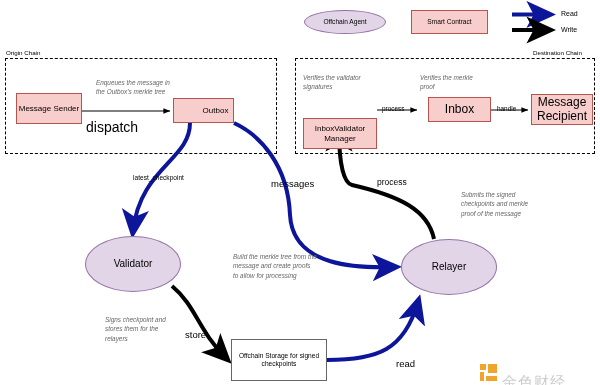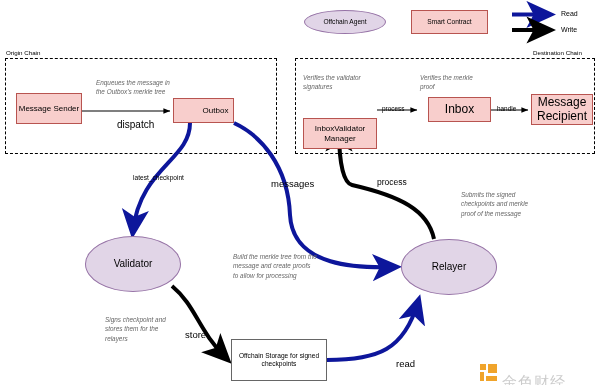--- a/index.html
+++ b/index.html
@@ -159,21 +159,21 @@
   <div class="node contract" style="left:16px; top:93px; width:66px; height:31px; font-size:8px;">
     <span>Message Sender</span>
   </div>
 
   <div class="node contract" style="left:173px; top:98px; width:61px; height:25px; font-size:8px;padding-left:24px;">
     <span>Outbox</span>
   </div>
 
   <div class="note" style="left:96px; top:78px; width:80px;">Enqueues the message in the Outbox's merkle tree</div>
 
-  <div class="lbl" style="left:117px; top:119px; font-size:10px;text-align:right;">dispatch</div>
+  <div class="lbl" style="left:86px; top:119px; font-size:14px;text-align:right;">dispatch</div>
 
   <div class="node contract" style="left:303px; top:94px; width:74px; height:31px; font-size:8px;margin-top:24px;">
     <span>InboxValidator Manager</span>
   </div>
 
   <div class="node contract" style="left:428px; top:97px; width:63px; height:25px; font-size:12px;">
     <span>Inbox</span>
   </div>
 
   <div class="node contract" style="left:531px; top:94px; width:62px; height:31px; font-size:12px;">

